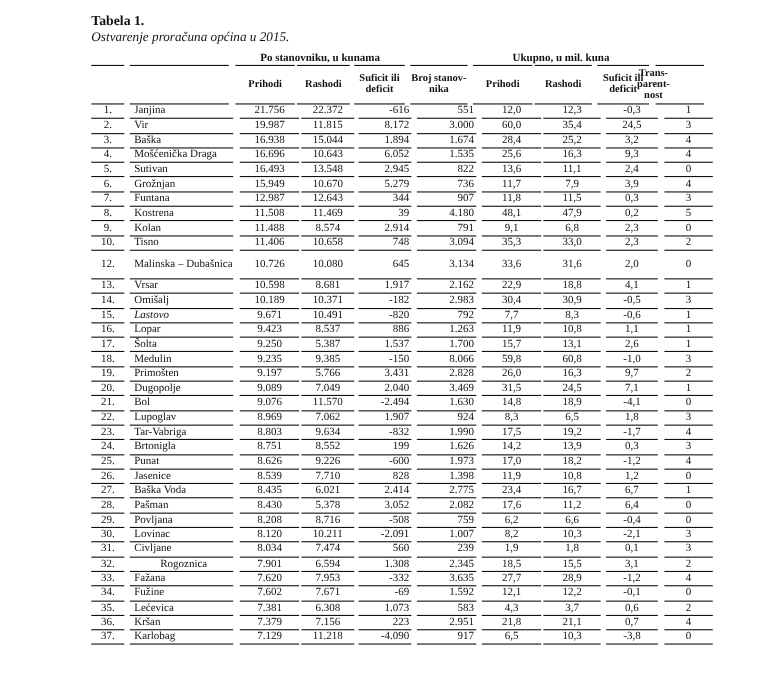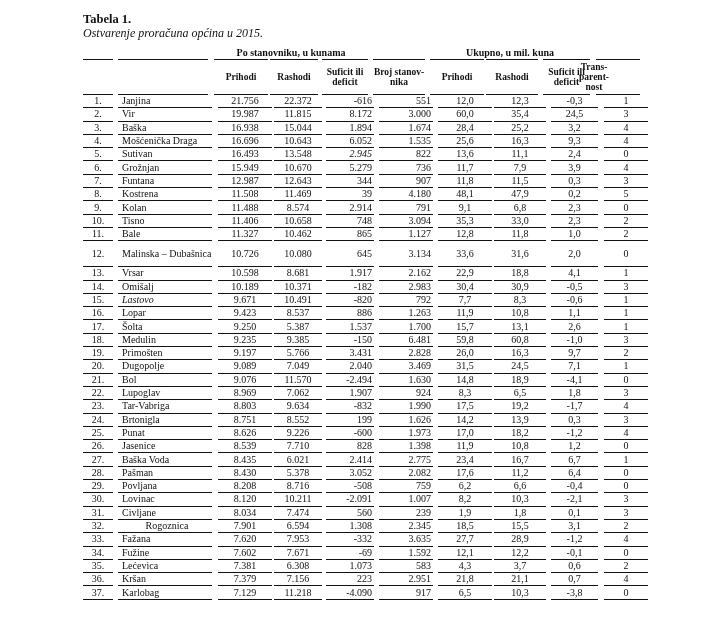--- a/index.html
+++ b/index.html
@@ -146,21 +146,21 @@
       </tr>
       <tr>
         <td class="no" style="width: 30px; min-width: 30px;">5.</td>
         <td class="gap" style="width: 5px; min-width: 5px;"></td>
         <td class="name" style="width: 90px; min-width: 90px;">Sutivan</td>
         <td class="gap" style="width: 6px; min-width: 6px;"></td>
         <td class="num" style="width: 54px; min-width: 54px;">16.493</td>
         <td class="gap" style="width: 2px; min-width: 2px;"></td>
         <td class="num" style="width: 48px; min-width: 48px;">13.548</td>
         <td class="gap" style="width: 4px; min-width: 4px;"></td>
-        <td class="r" style="width: 46px; min-width: 46px; font-style: italic;">2.945</td>
+        <td class="r" style="width: 46px; min-width: 46px;">2.945</td>
         <td class="gap" style="width: 5px; min-width: 5px;"></td>
         <td class="r" style="width: 52px; min-width: 52px;">822</td>
         <td class="gap" style="width: 5px; min-width: 5px;"></td>
         <td class="num" style="width: 54px; min-width: 54px;">13,6</td>
         <td class="gap" style="width: 2px; min-width: 2px;"></td>
         <td class="num" style="width: 52px; min-width: 52px;">11,1</td>
         <td class="gap" style="width: 5px; min-width: 5px;"></td>
         <td class="num" style="width: 47px; min-width: 47px;">2,4</td>
         <td class="gap" style="width: 6px; min-width: 6px;"></td>
         <td class="num" style="width: 44px; min-width: 44px;">0</td>
@@ -260,41 +260,20 @@
         <td class="gap" style="width: 4px; min-width: 4px;"></td>
         <td class="r" style="width: 46px; min-width: 46px;">748</td>
         <td class="gap" style="width: 5px; min-width: 5px;"></td>
         <td class="r" style="width: 52px; min-width: 52px;">3.094</td>
         <td class="gap" style="width: 5px; min-width: 5px;"></td>
         <td class="num" style="width: 54px; min-width: 54px;">35,3</td>
         <td class="gap" style="width: 2px; min-width: 2px;"></td>
         <td class="num" style="width: 52px; min-width: 52px;">33,0</td>
         <td class="gap" style="width: 5px; min-width: 5px;"></td>
         <td class="num" style="width: 47px; min-width: 47px;">2,3</td>
-        <td class="gap" style="width: 6px; min-width: 6px;"></td>
-        <td class="num" style="width: 44px; min-width: 44px;">2</td>
-      </tr>
-      <tr>
-        <td class="no" style="width: 30px; min-width: 30px;">11.</td>
-        <td class="gap" style="width: 5px; min-width: 5px;"></td>
-        <td class="name" style="width: 90px; min-width: 90px;">Bale</td>
-        <td class="gap" style="width: 6px; min-width: 6px;"></td>
-        <td class="num" style="width: 54px; min-width: 54px;">11.327</td>
-        <td class="gap" style="width: 2px; min-width: 2px;"></td>
-        <td class="num" style="width: 48px; min-width: 48px;">10.462</td>
-        <td class="gap" style="width: 4px; min-width: 4px;"></td>
-        <td class="r" style="width: 46px; min-width: 46px;">865</td>
-        <td class="gap" style="width: 5px; min-width: 5px;"></td>
-        <td class="r" style="width: 52px; min-width: 52px;">1.127</td>
-        <td class="gap" style="width: 5px; min-width: 5px;"></td>
-        <td class="num" style="width: 54px; min-width: 54px;">12,8</td>
-        <td class="gap" style="width: 2px; min-width: 2px;"></td>
-        <td class="num" style="width: 52px; min-width: 52px;">11,8</td>
-        <td class="gap" style="width: 5px; min-width: 5px;"></td>
-        <td class="num" style="width: 47px; min-width: 47px;">1,0</td>
         <td class="gap" style="width: 6px; min-width: 6px;"></td>
         <td class="num" style="width: 44px; min-width: 44px;">2</td>
       </tr>
       <tr class="tall">
         <td class="no" style="width: 30px; min-width: 30px;">12.</td>
         <td class="gap" style="width: 5px; min-width: 5px;"></td>
         <td class="name" style="width: 90px; min-width: 90px; white-space: normal;">Malinska – Dubašnica</td>
         <td class="gap" style="width: 6px; min-width: 6px;"></td>
         <td class="num" style="width: 54px; min-width: 54px;">10.726</td>
         <td class="gap" style="width: 2px; min-width: 2px;"></td>
@@ -421,21 +400,21 @@
         <td class="no" style="width: 30px; min-width: 30px;">18.</td>
         <td class="gap" style="width: 5px; min-width: 5px;"></td>
         <td class="name" style="width: 90px; min-width: 90px;">Medulin</td>
         <td class="gap" style="width: 6px; min-width: 6px;"></td>
         <td class="num" style="width: 54px; min-width: 54px;">9.235</td>
         <td class="gap" style="width: 2px; min-width: 2px;"></td>
         <td class="num" style="width: 48px; min-width: 48px;">9.385</td>
         <td class="gap" style="width: 4px; min-width: 4px;"></td>
         <td class="r" style="width: 46px; min-width: 46px;">-150</td>
         <td class="gap" style="width: 5px; min-width: 5px;"></td>
-        <td class="r" style="width: 52px; min-width: 52px;">6.481</td>
+        <td class="r" style="width: 52px; min-width: 52px;">8.066</td>
         <td class="gap" style="width: 5px; min-width: 5px;"></td>
         <td class="num" style="width: 54px; min-width: 54px;">59,8</td>
         <td class="gap" style="width: 2px; min-width: 2px;"></td>
         <td class="num" style="width: 52px; min-width: 52px;">60,8</td>
         <td class="gap" style="width: 5px; min-width: 5px;"></td>
         <td class="num" style="width: 47px; min-width: 47px;">-1,0</td>
         <td class="gap" style="width: 6px; min-width: 6px;"></td>
         <td class="num" style="width: 44px; min-width: 44px;">3</td>
       </tr>
       <tr>

